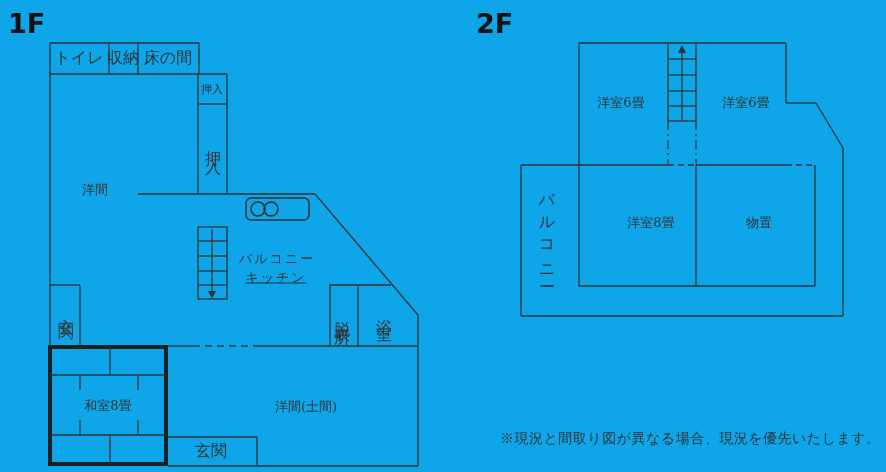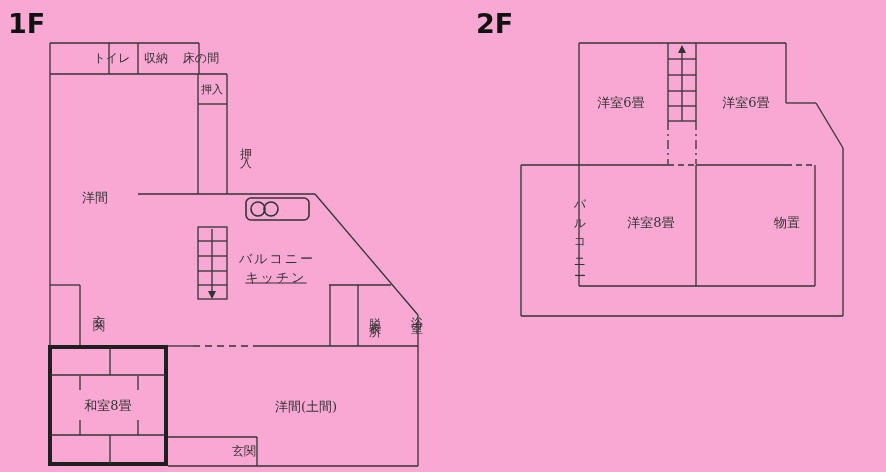--- a/index.html
+++ b/index.html
@@ -1,19 +1,19 @@
 <!DOCTYPE html>
 <html><head>
 <meta charset="utf-8">
 <style>
   html,body{margin:0;padding:0;background:#ffffff;}
   .screen{
     position:relative;
     width:886px;height:472px;
-    background:#f9a8d4;
+    background:#0ea5e9;
     overflow:hidden;
     font-family:"DejaVu Serif", serif;
   }
   .plan-svg{position:absolute;left:0;top:0;}
   .floor-title{
     position:absolute;
     font-family:"DejaVu Sans", sans-serif;
     font-weight:bold;
     font-size:27px;
     color:#111111;
@@ -24,21 +24,21 @@
     transform:translate(-50%,-50%);
     color:#333333;
     white-space:nowrap;
     line-height:1;
   }
   .v{
     writing-mode:vertical-rl;
     text-orientation:upright;
   }
   .s11{font-size:11px;}
-  .s12{font-size:12px;margin-left:33px;}
+  .s12{font-size:16px;}
   .s13{font-size:13px;text-align:center;}
   .sp4{letter-spacing:4px;}
   .sp5{letter-spacing:5px;}
   .sp6{letter-spacing:6px;}
   .sp8{letter-spacing:8px;}
   .footnote{
     position:absolute;
     left:500px;top:430px;
     font-size:14px;
     color:#333333;
@@ -158,32 +158,33 @@
     </g>
   </svg>
 
   <div class="floor-title" style="left:8px;top:10px;">1F</div>
 
   <div class="label s12" style="left:79px;top:58px;">トイレ</div>
   <div class="label s12" style="left:123px;top:58px;">収納</div>
   <div class="label s12" style="left:168px;top:58px;">床の間</div>
   <div class="label s11" style="left:212px;top:89px;">押入</div>
   <div class="label s12 v sp8" style="left:213px;top:146px;">押入</div>
-  <div class="label s13" style="left:95px;top:189px;margin-top:8px;">洋間</div>
+  <div class="label s13" style="left:95px;top:189px;">洋間</div>
   <div class="label s13" style="left:277px;top:258px;letter-spacing:2px;">バルコニー</div>
   <div class="label s13" style="left:276px;top:277px;letter-spacing:2px;text-decoration:underline;">キッチン</div>
   <div class="label s12 v sp6" style="left:66px;top:311px;">玄関</div>
   <div class="label s12 v sp4" style="left:342px;top:314px;">脱衣所</div>
   <div class="label s12 v sp5" style="left:384px;top:312px;">浴室</div>
   <div class="label s13" style="left:108px;top:405px;">和室8畳</div>
   <div class="label s13" style="left:306px;top:406px;">洋間(土間)</div>
   <div class="label s12" style="left:211px;top:451px;">玄関</div>
 
   <div class="floor-title" style="left:476px;top:10px;">2F</div>
 
   <div class="label s13" style="left:621px;top:102px;">洋室6畳</div>
   <div class="label s13" style="left:746px;top:102px;">洋室6畳</div>
   <div class="label s13" style="left:651px;top:222px;">洋室8畳</div>
-  <div class="label s13" style="left:759px;top:222px;margin-left:28px;">物置</div>
+  <div class="label s13" style="left:759px;top:222px;">物置</div>
   <div class="label s12 v sp6" style="left:547px;top:233px;">バルコニー</div>
 
+  <div class="footnote">※現況と間取り図が異なる場合、現況を優先いたします。</div>
 
 </div>
 
 </body></html>

